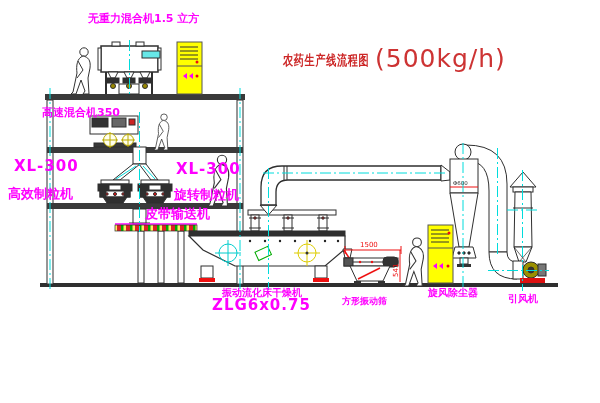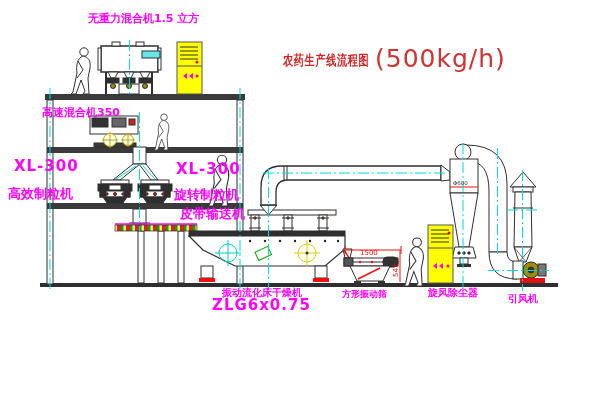--- a/index.html
+++ b/index.html
@@ -286,27 +286,27 @@
 
 <div class="lbl cn-md" style="left:88px;top:13px;">无重力混合机1.5 立方</div>
 <div class="lbl cn-md" style="left:42px;top:107px;">高速混合机350</div>
 
 <div class="lbl model" style="left:14px;top:159px;">XL-300</div>
 <div class="lbl cn-sm" style="left:8px;top:187px;">高效制粒机</div>
 
 <div class="lbl model" style="left:176px;top:162px;">XL-300</div>
 <div class="lbl cn-sm" style="left:174px;top:188px;">旋转制粒机</div>
 
-<div class="lbl cn-sm" style="left:145px;top:207px;padding-left:35px;">皮带输送机</div>
+<div class="lbl cn-sm" style="left:145px;top:207px;">皮带输送机</div>
 
 <div class="lbl cn-sm" style="left:222px;top:288px;font-size:10px;">振动流化床干燥机</div>
 <div class="lbl model" style="left:212px;top:298px;">ZLG6x0.75</div>
 
-<div class="lbl cn-sm" style="left:342px;top:290px;font-size:9px;">方形振动筛</div>
+<div class="lbl cn-sm" style="left:342px;top:298px;font-size:9px;font-family:Liberation Mono, monospace;">方形振动筛</div>
 
 <div class="lbl cn-sm" style="left:428px;top:288px;font-size:10px;">旋风除尘器</div>
 <div class="lbl cn-sm" style="left:508px;top:294px;font-size:10px;">引风机</div>
 
-<div class="lbl dim" style="left:360px;top:242px;margin-top:8px;">1500</div>
+<div class="lbl dim" style="left:360px;top:242px;">1500</div>
 <div class="lbl dim" style="left:393px;top:277px;transform:rotate(-90deg);transform-origin:0 0;">541</div>
 <div class="tiny-dim" style="left:453px;top:181px;">Φ600</div>
 
 </div>
 
 </body></html>

